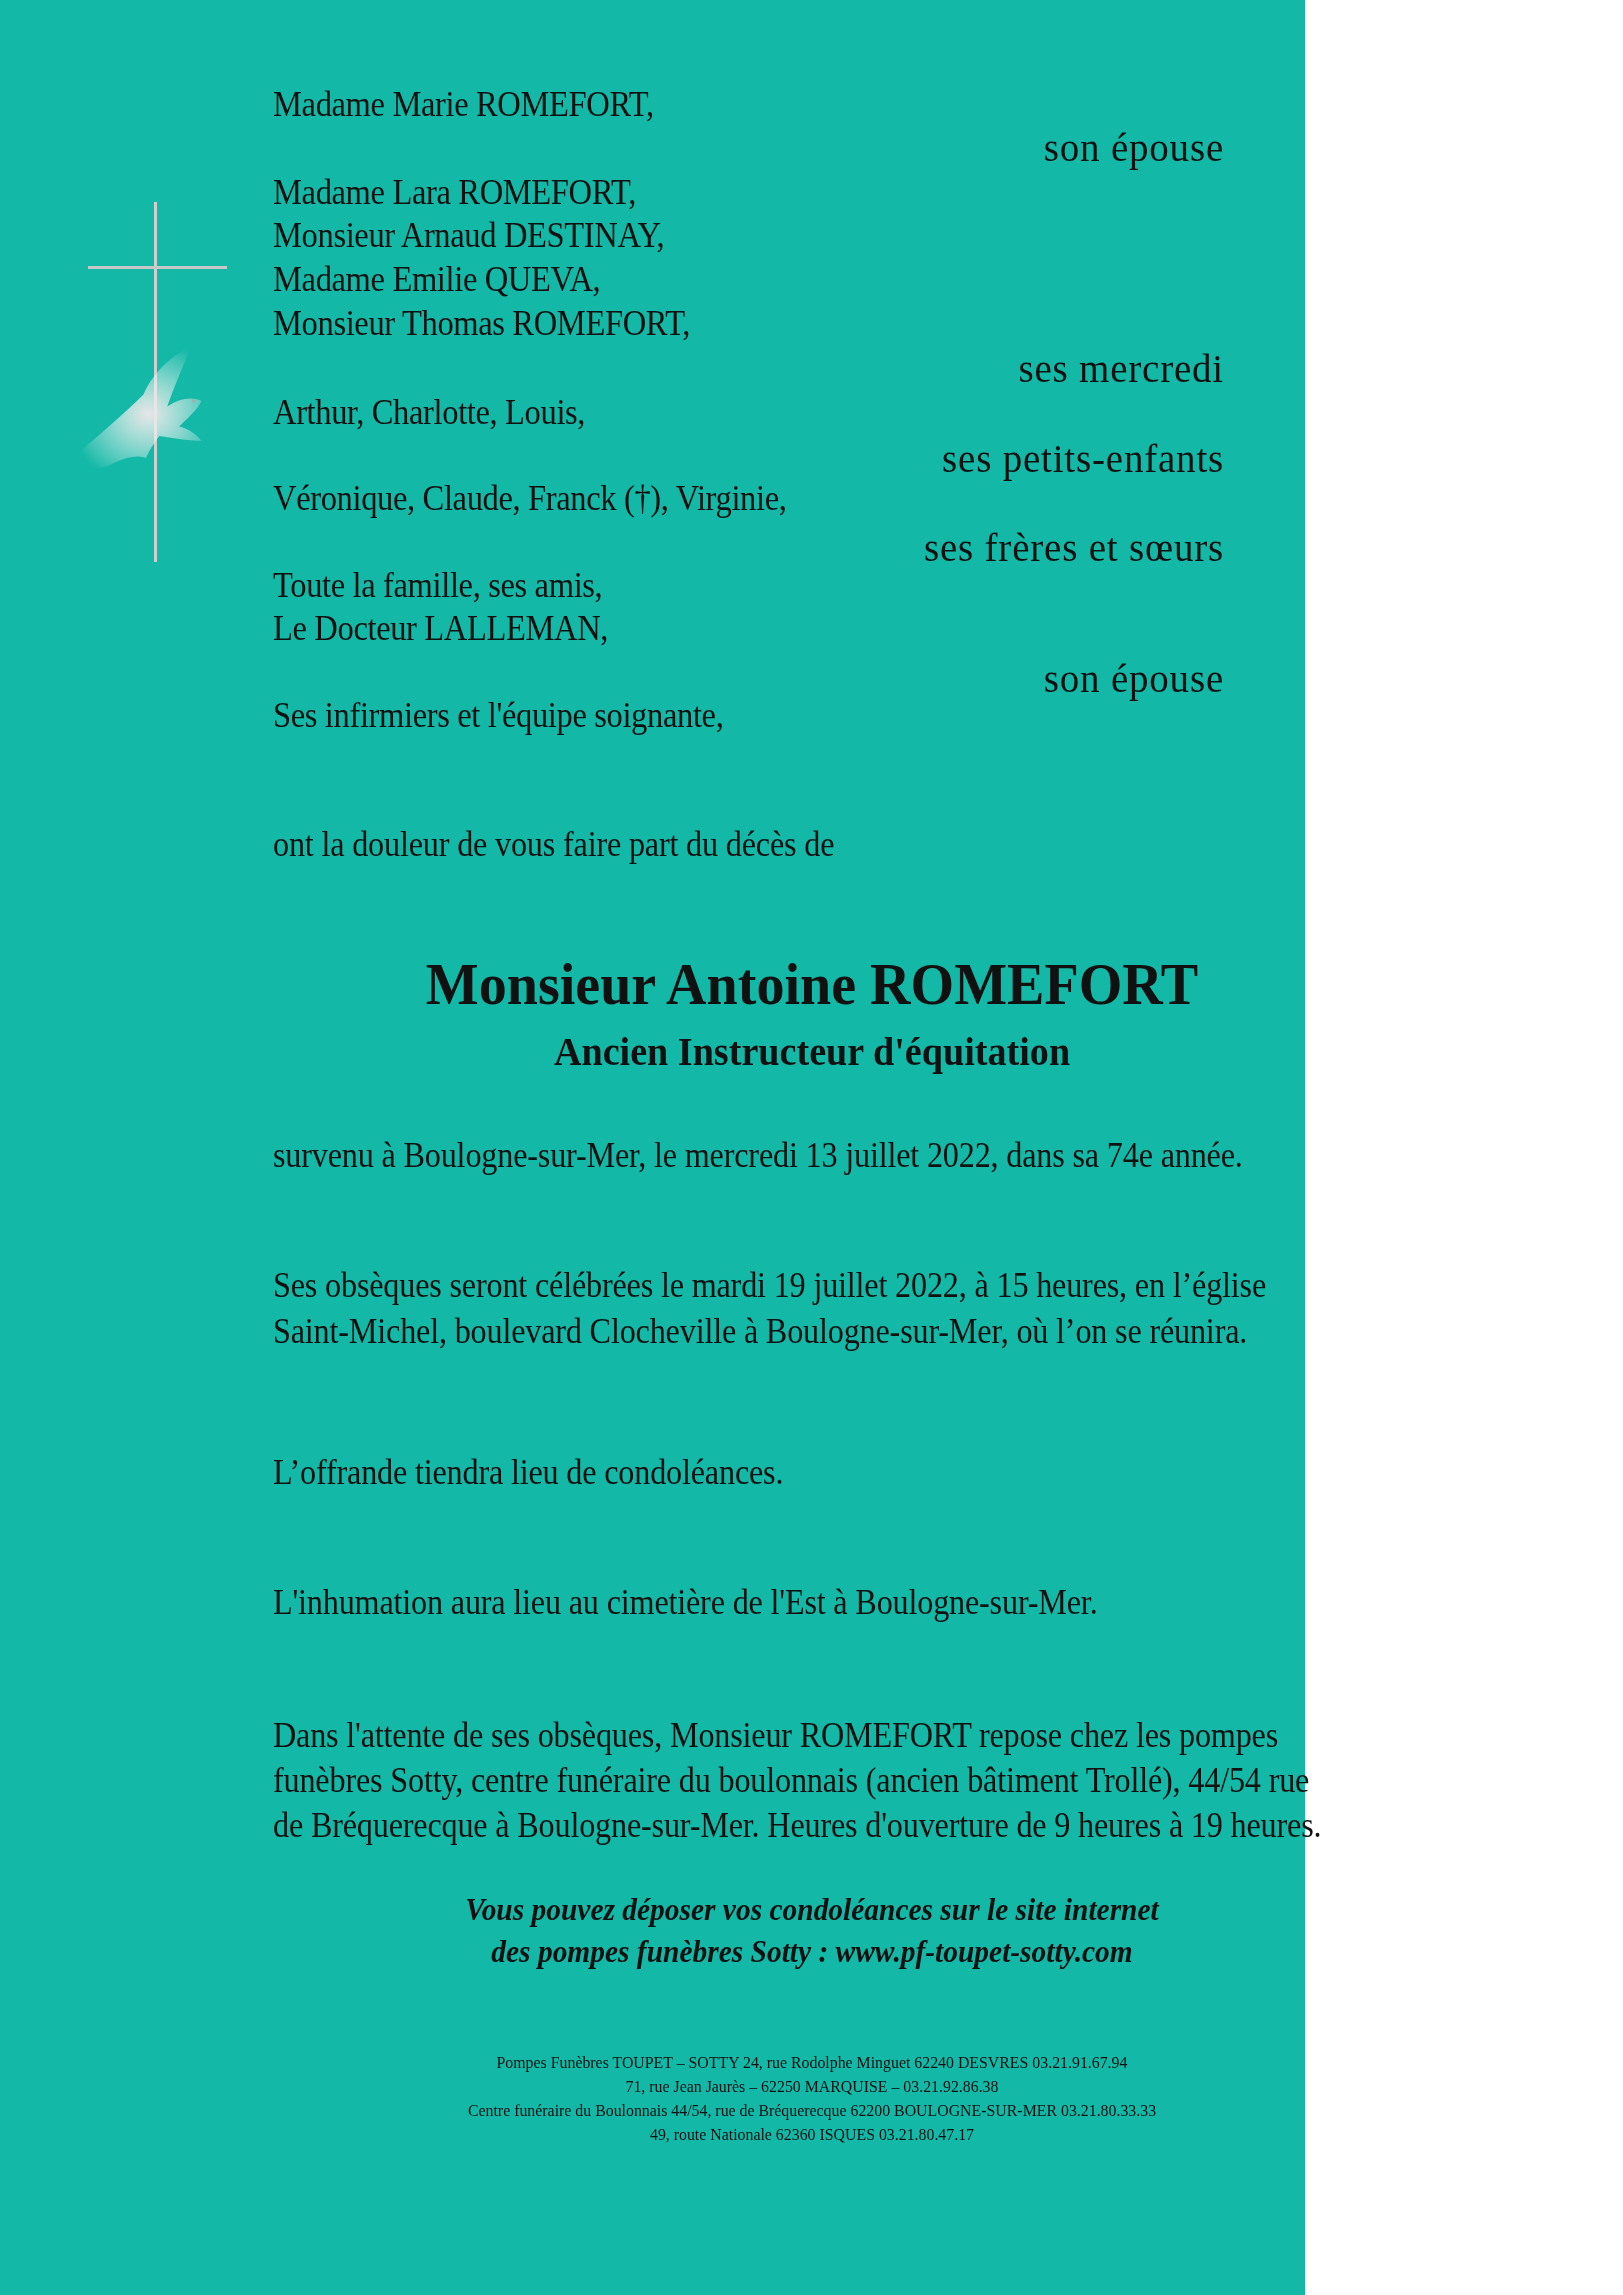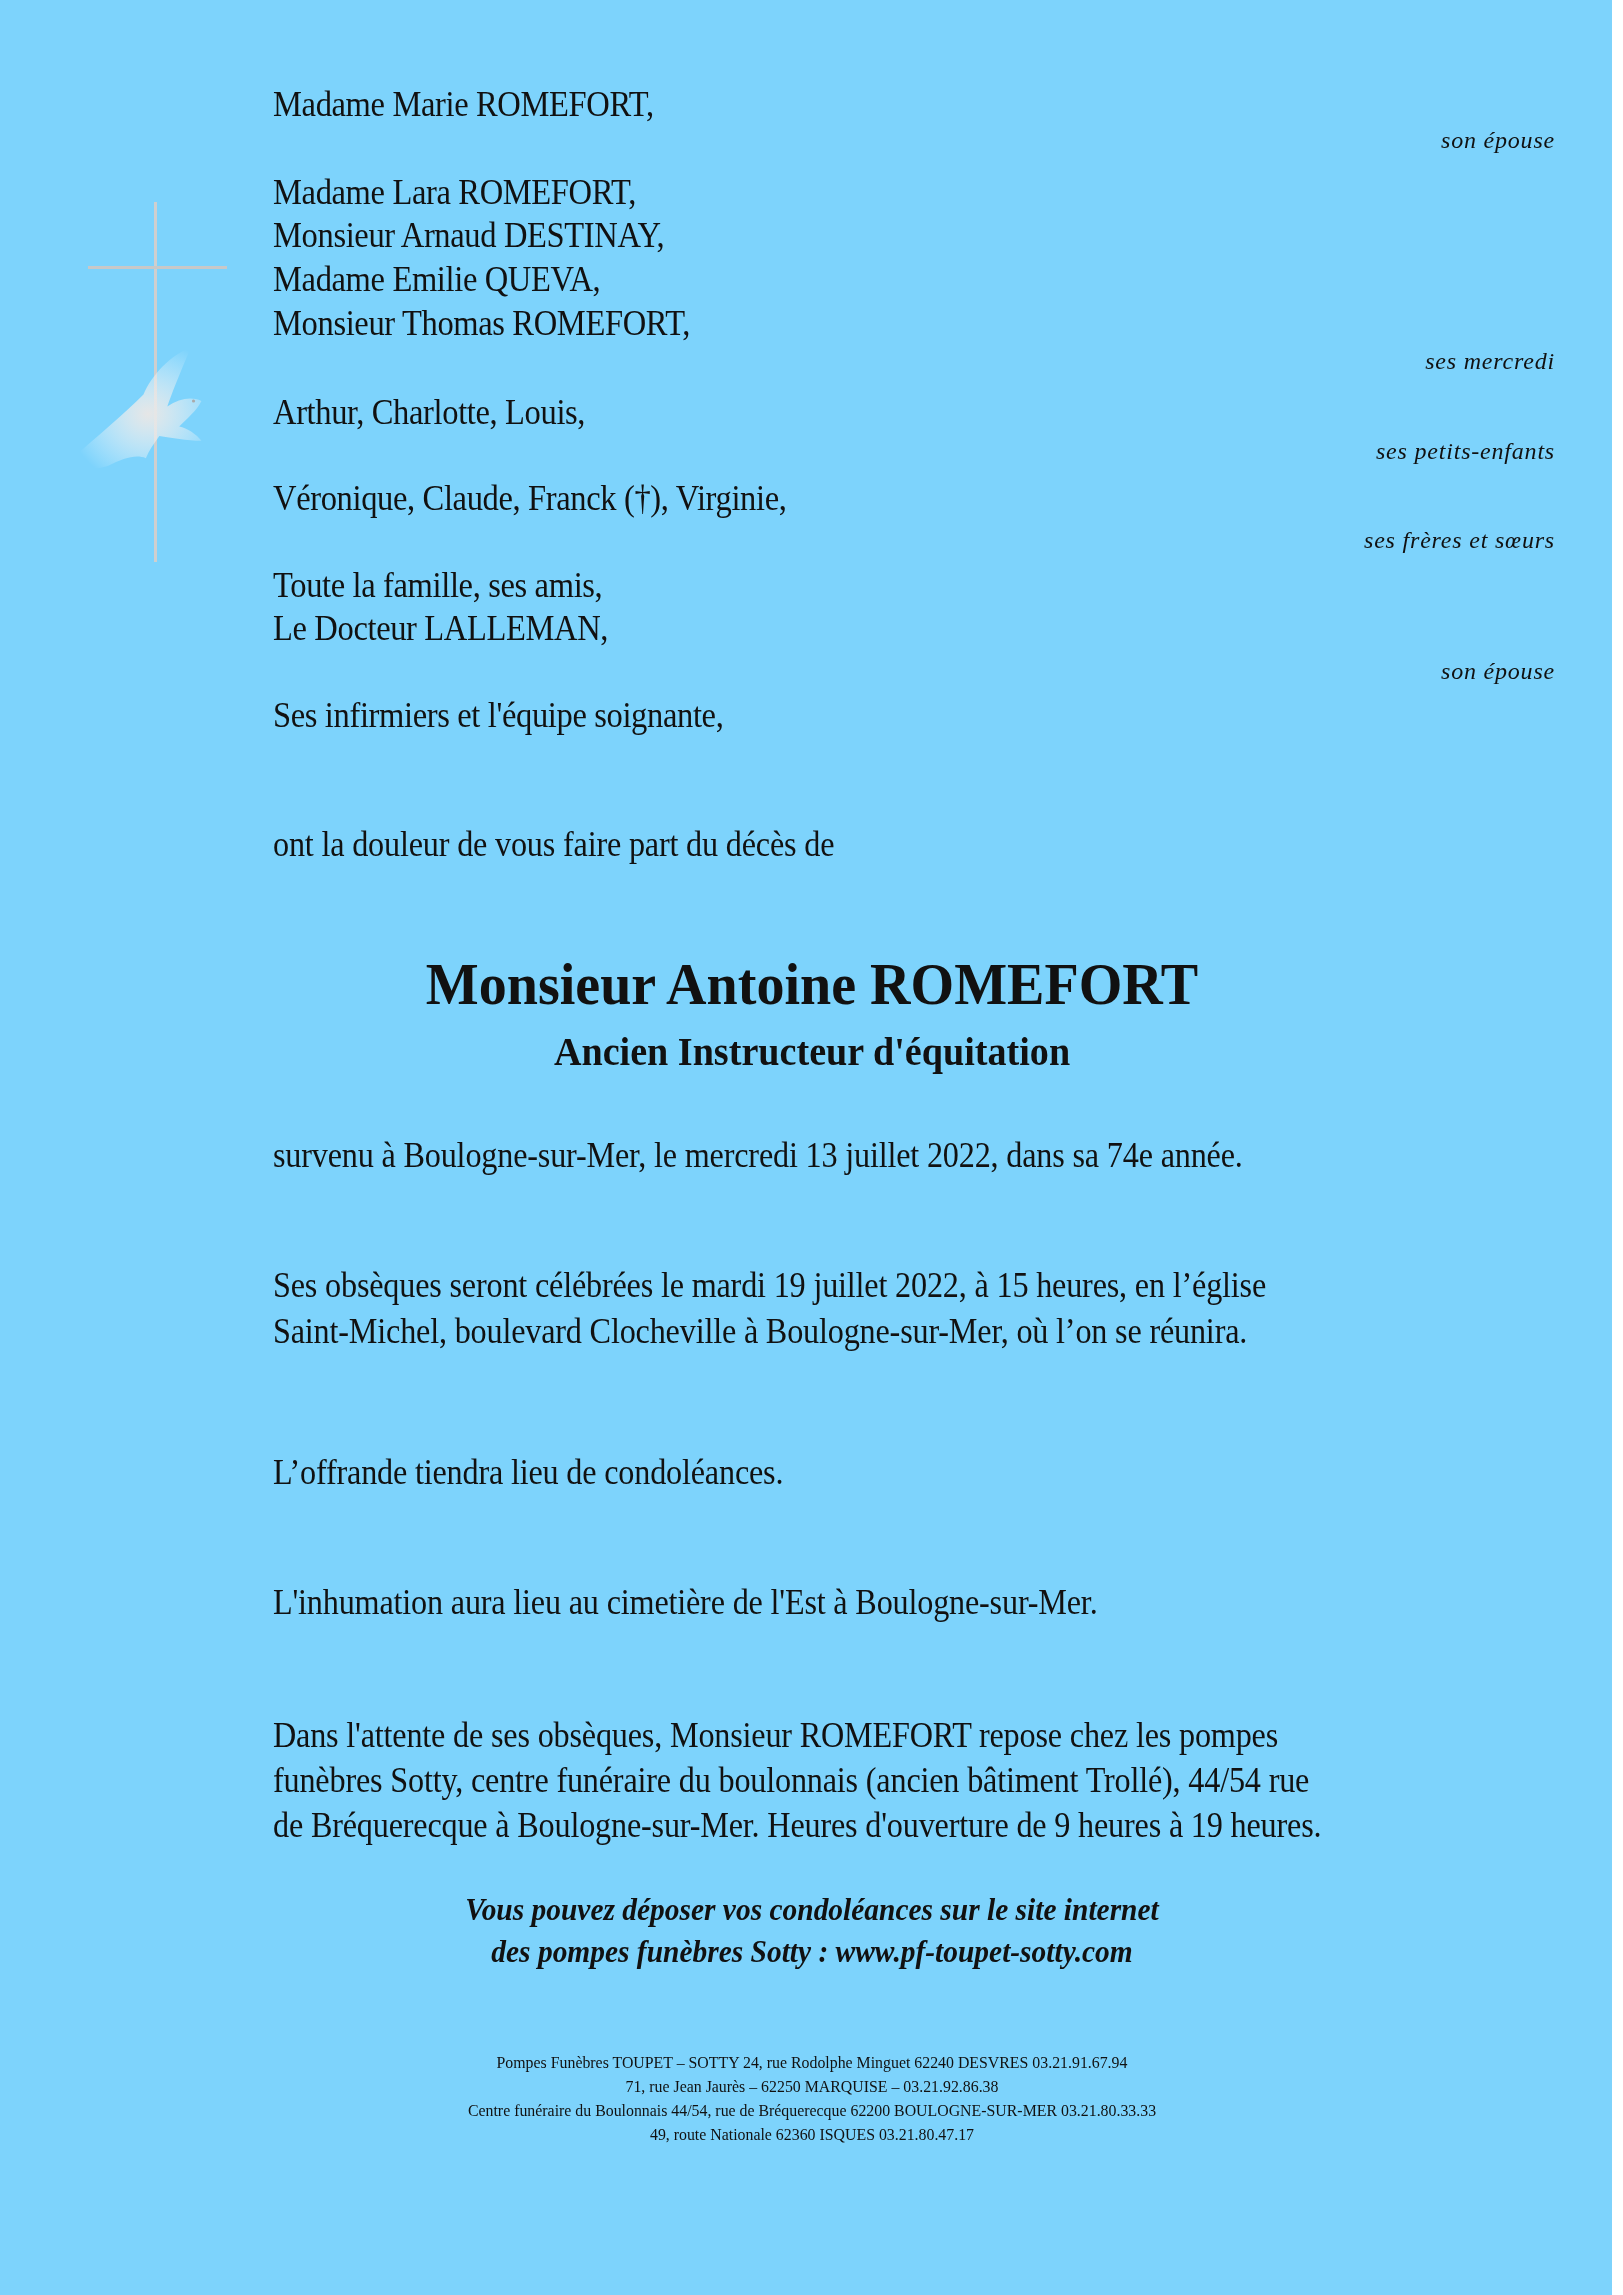--- a/index.html
+++ b/index.html
@@ -1,21 +1,21 @@
 <!DOCTYPE html>
 <html style="font-size:12.8px"><head>
 <meta charset="utf-8">
 <style>
   html, body { margin:0; padding:0; background:#ffffff; }
   body { width:1624px; height:2295px; position:relative; overflow:hidden;
          font-family:"Liberation Serif", "DejaVu Serif", serif; color:#111; }
-  .page { position:absolute; left:0; top:0; width:1612px; height:2295px; background:#7dd3fc; }
+  .page { position:absolute; left:0; top:0; width:1305px; height:2295px; background:#14b8a6; }
   .ln { position:absolute; white-space:nowrap; line-height:1; }
   .name { left:273px; font-size:35px; letter-spacing:-0.4px; transform:scaleX(0.93); transform-origin:left center; }
-  .rel { right:57px; font-size:24px; font-style:italic; letter-spacing:0.8px; text-align:right; }
+  .rel { right:81px; font-size:39px; letter-spacing:0.8px; text-align:right; }
   .body { left:273px; font-size:35px; letter-spacing:-0.2px; transform:scaleX(0.92); transform-origin:left center; }
   .center { left:0; width:1624px; text-align:center; }
   .title { font-size:59px; font-weight:bold; transform:scaleX(0.95); }
   .subtitle { font-size:41px; font-weight:bold; transform:scaleX(0.93); }
   .cond { font-size:32px; font-weight:bold; font-style:italic; transform:scaleX(0.92); }
   .foot { font-size:16.7px; transform:scaleX(0.95); }
   .cross-v { position:absolute; left:154px; top:202px; width:3.2px; height:360px; background:#cfcfcf; }
   .cross-h { position:absolute; left:88px; top:266px; width:139px; height:3.2px; background:#c8c8c8; }
   .dove { position:absolute; left:60px; top:339px; width:159px; height:143px; }
 </style>

